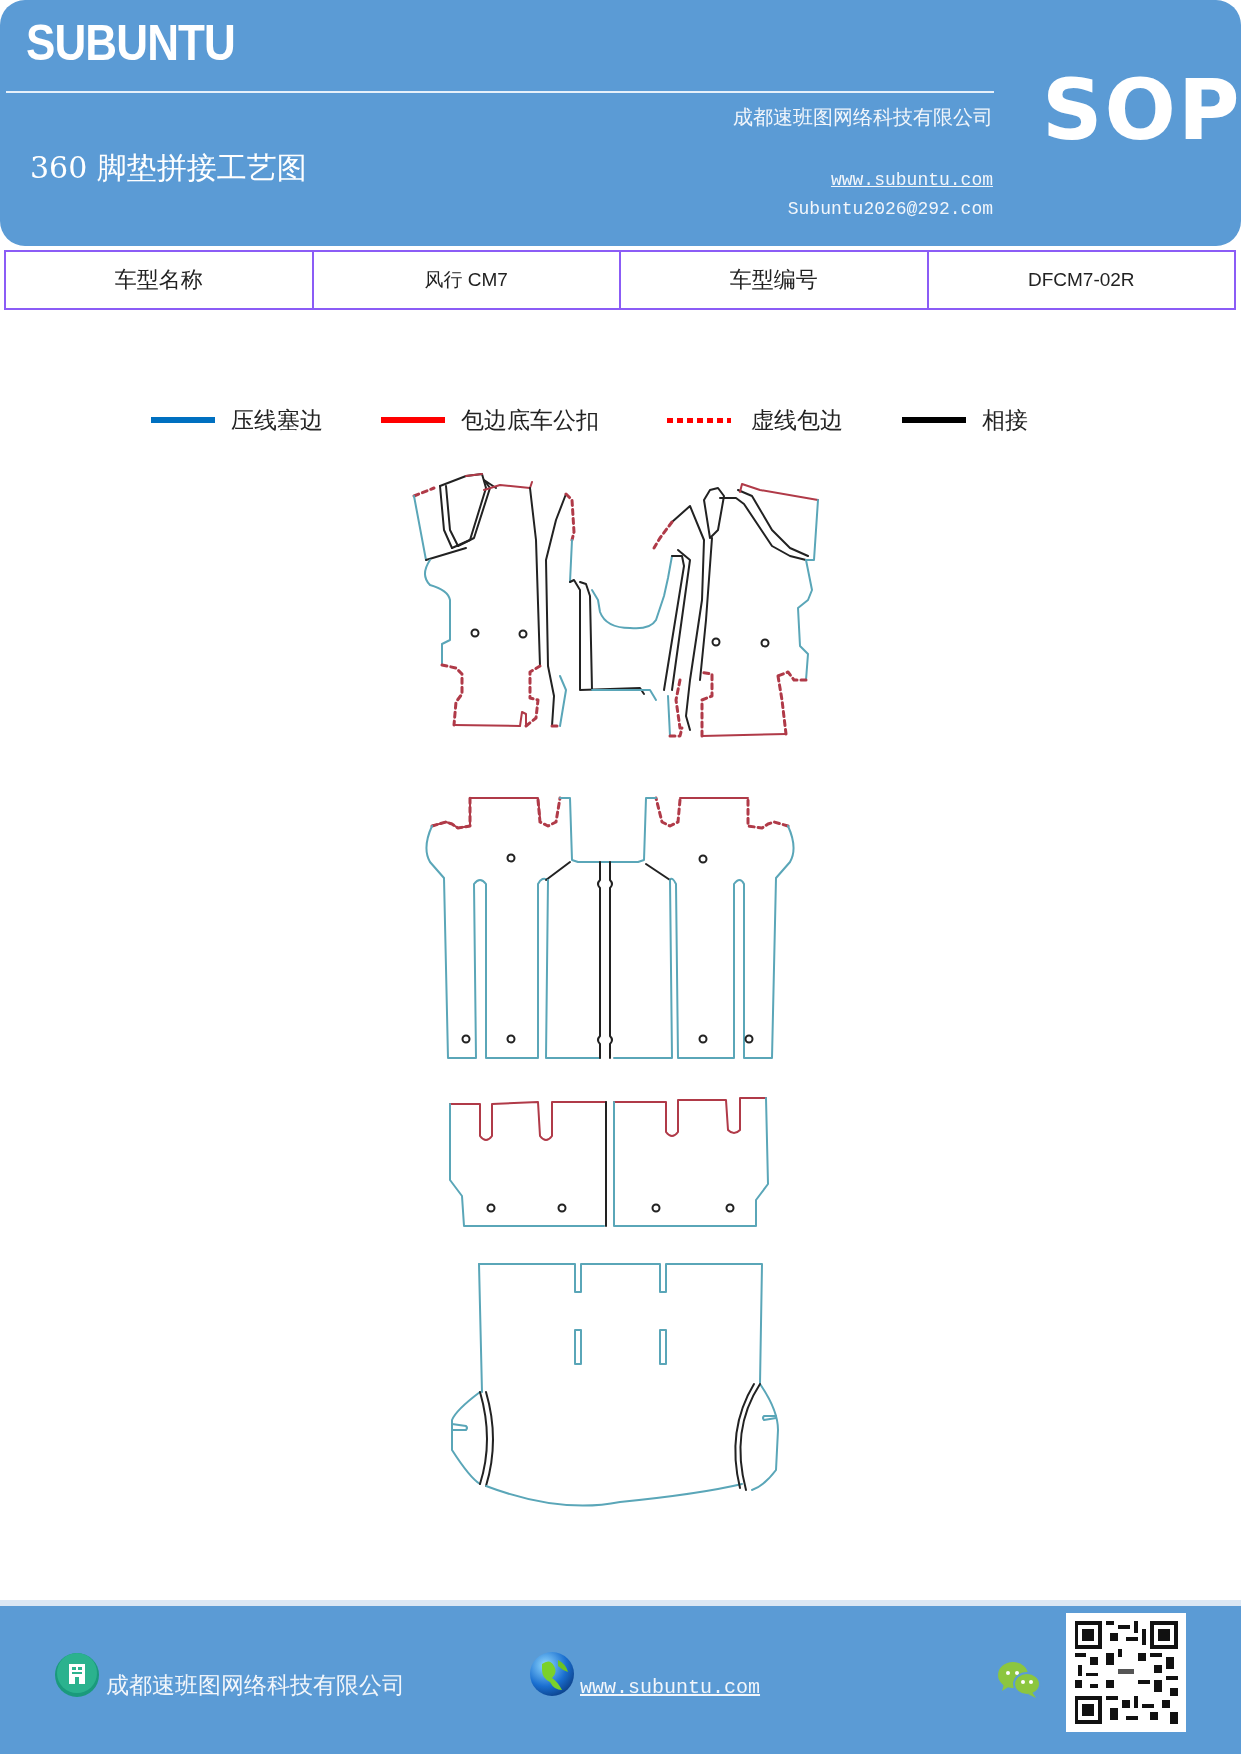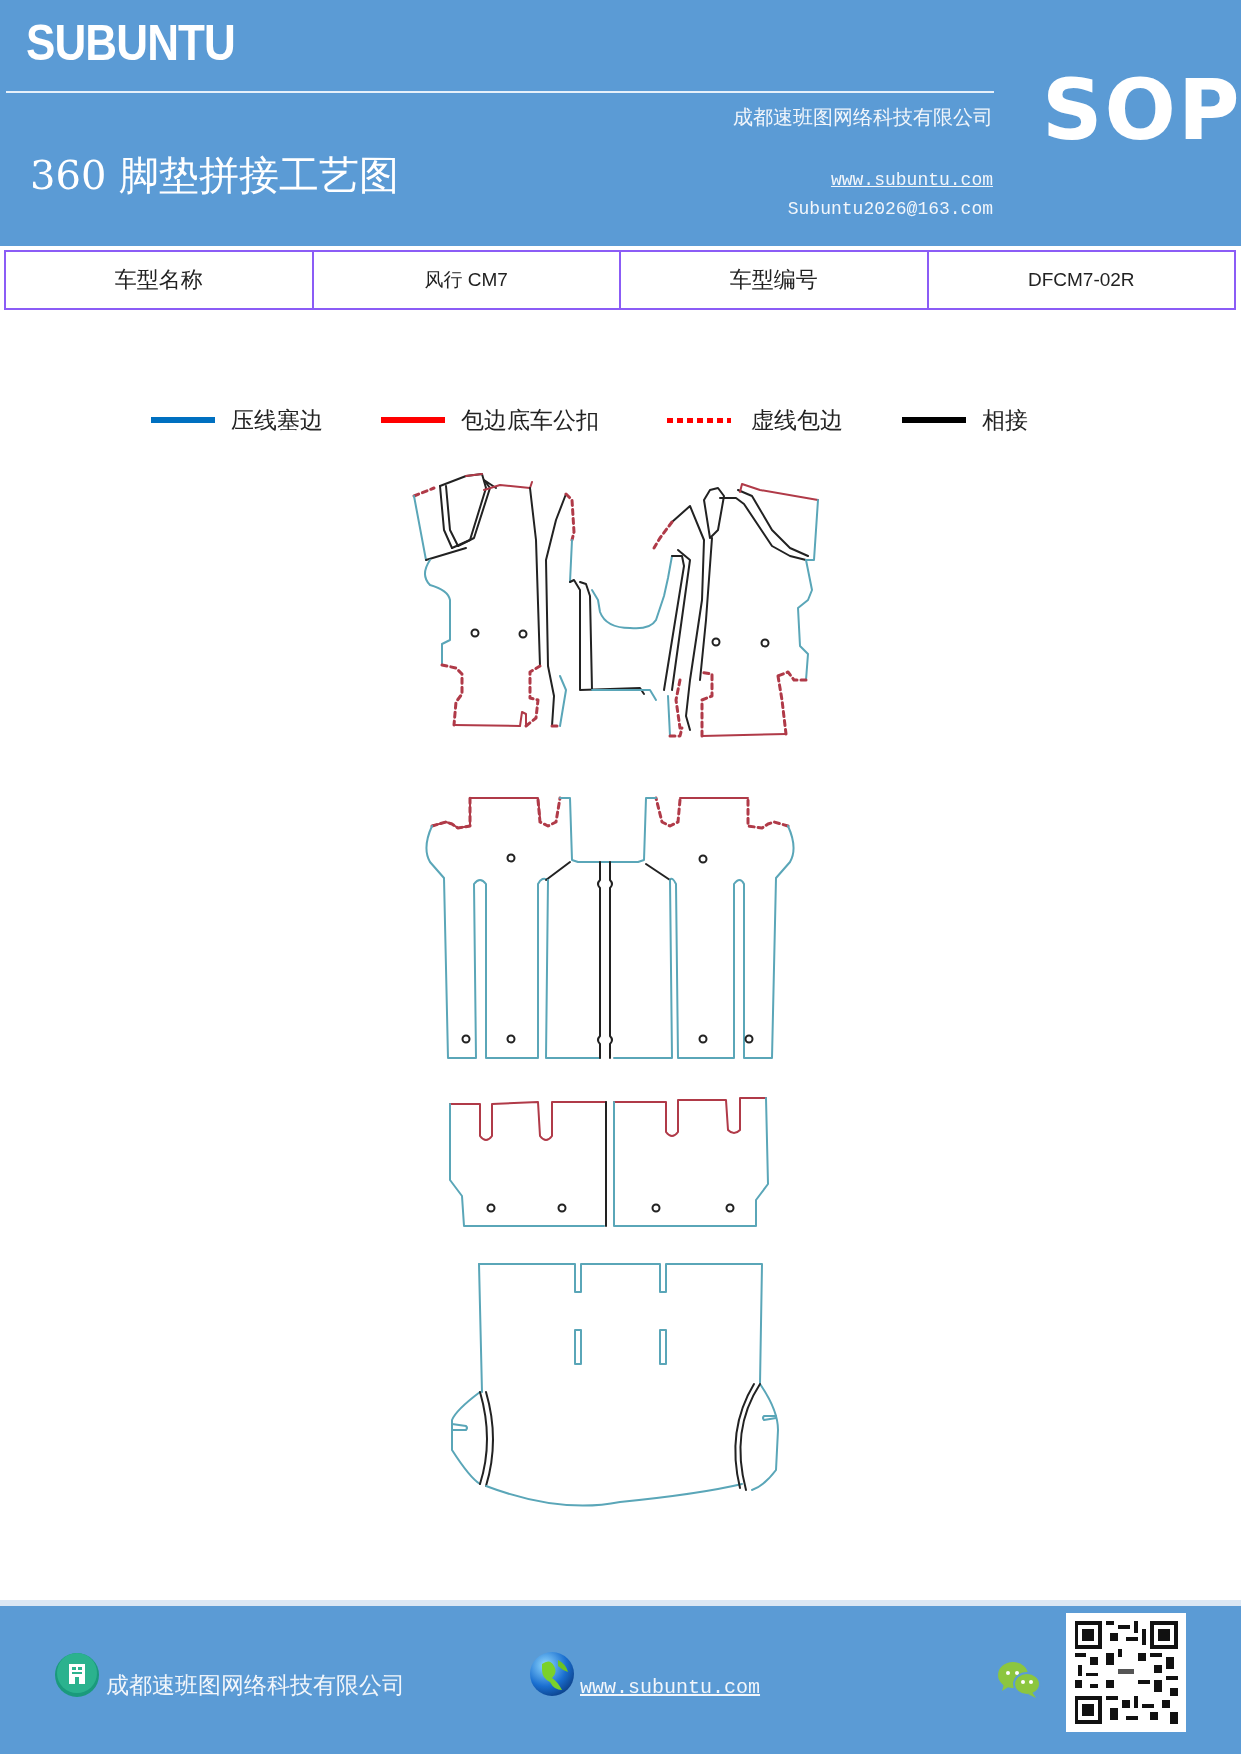--- a/index.html
+++ b/index.html
@@ -1,23 +1,23 @@
 <!DOCTYPE html>
 <html><head>
 <meta charset="utf-8">
 <style>
   * { box-sizing: border-box; margin: 0; padding: 0; }
   html, body { width: 1241px; height: 1754px; background: #ffffff; overflow: hidden; }
   body { position: relative; font-family: "DejaVu Sans", sans-serif; }
 
-  .header { position: absolute; left: 0; top: 0; width: 1241px; height: 246px; background: #5b9bd5; color: #ffffff; }
+  .header { position: absolute; left: 0; top: 0; width: 1241px; height: 246px; background: #5b9bd5; color: #ffffff; border-radius: 25px; }
   .brand { position: absolute; left: 26px; top: 14px; font-family: "Liberation Sans", sans-serif; font-weight: bold; font-size: 50px; letter-spacing: -1px; transform: scaleX(0.88); transform-origin: left; }
   .header-rule { position: absolute; left: 6px; top: 91px; width: 988px; height: 2px; background: #e6f0fa; }
   .company { position: absolute; right: 248px; top: 104px; font-family: "DejaVu Serif", serif; font-size: 20px; color: #f2f6fb; }
-  .doc-title { position: absolute; left: 30px; top: 148px; font-family: "DejaVu Serif", serif; font-size: 40px; color: #ffffff; }
+  .doc-title { position: absolute; left: 30px; top: 148px; font-family: "DejaVu Serif", serif; font-size: 30px; color: #ffffff; }
   .web { position: absolute; right: 248px; top: 170px; font-family: "Liberation Mono", monospace; font-size: 18px; text-decoration: underline; color: #f2f6fb; }
   .email { position: absolute; right: 248px; top: 199px; font-family: "Liberation Mono", monospace; font-size: 18px; color: #f2f6fb; }
   .sop { position: absolute; left: 1042px; top: 61px; font-family: "DejaVu Sans", sans-serif; font-weight: bold; font-size: 84px; letter-spacing: 2px; color: #ffffff; }
 
   .info-table { position: absolute; left: 4px; top: 250px; width: 1232px; border-collapse: collapse; }
   .info-table td { border: 2px solid #8b5cf6; height: 58px; text-align: center; vertical-align: middle; font-size: 22px; color: #222; width: 25%; }
   .info-table td.val { font-family: "Liberation Sans", sans-serif; font-size: 19px; }
   .info-table td.lbl { font-family: "DejaVu Sans", sans-serif; font-size: 22px; }
 
   .legend { position: absolute; top: 400px; left: 9px; width: 1241px; height: 40px; }
@@ -35,21 +35,21 @@
 </style>
 </head>
 <body>
 
 <div class="header">
   <div class="brand">SUBUNTU</div>
   <div class="header-rule"></div>
   <div class="company">成都速班图网络科技有限公司</div>
   <div class="doc-title">360 脚垫拼接工艺图</div>
   <div class="web">www.subuntu.com</div>
-  <div class="email">Subuntu2026@163.com</div>
+  <div class="email">Subuntu2026@292.com</div>
   <div class="sop">SOP</div>
 </div>
 
 <table class="info-table">
   <tbody>
       <tr>
     <td class="lbl">车型名称</td>
     <td class="val">风行 CM7</td>
     <td class="lbl">车型编号</td>
     <td class="val">DFCM7-02R</td>

